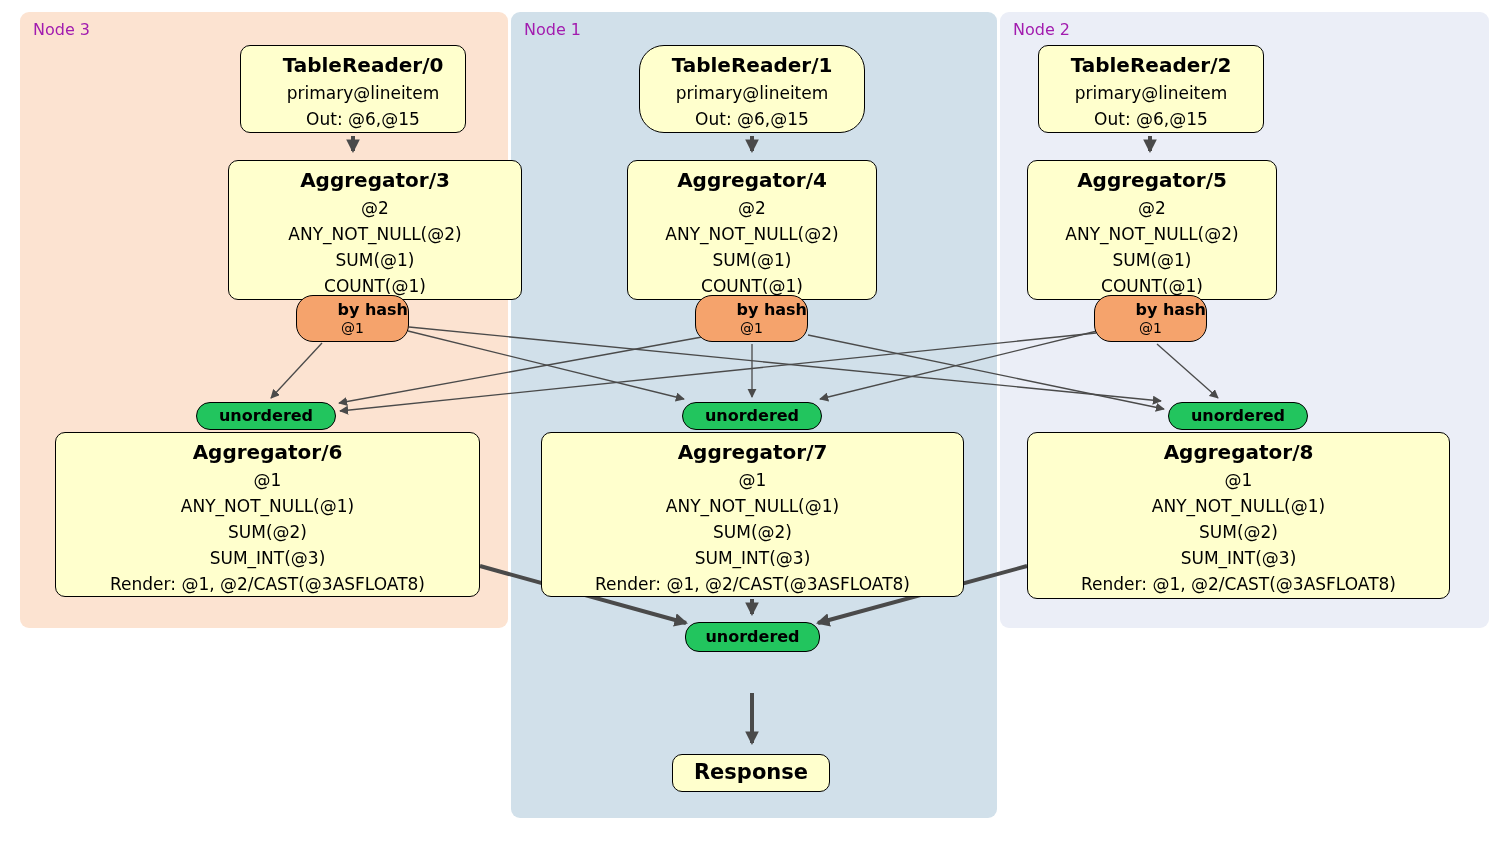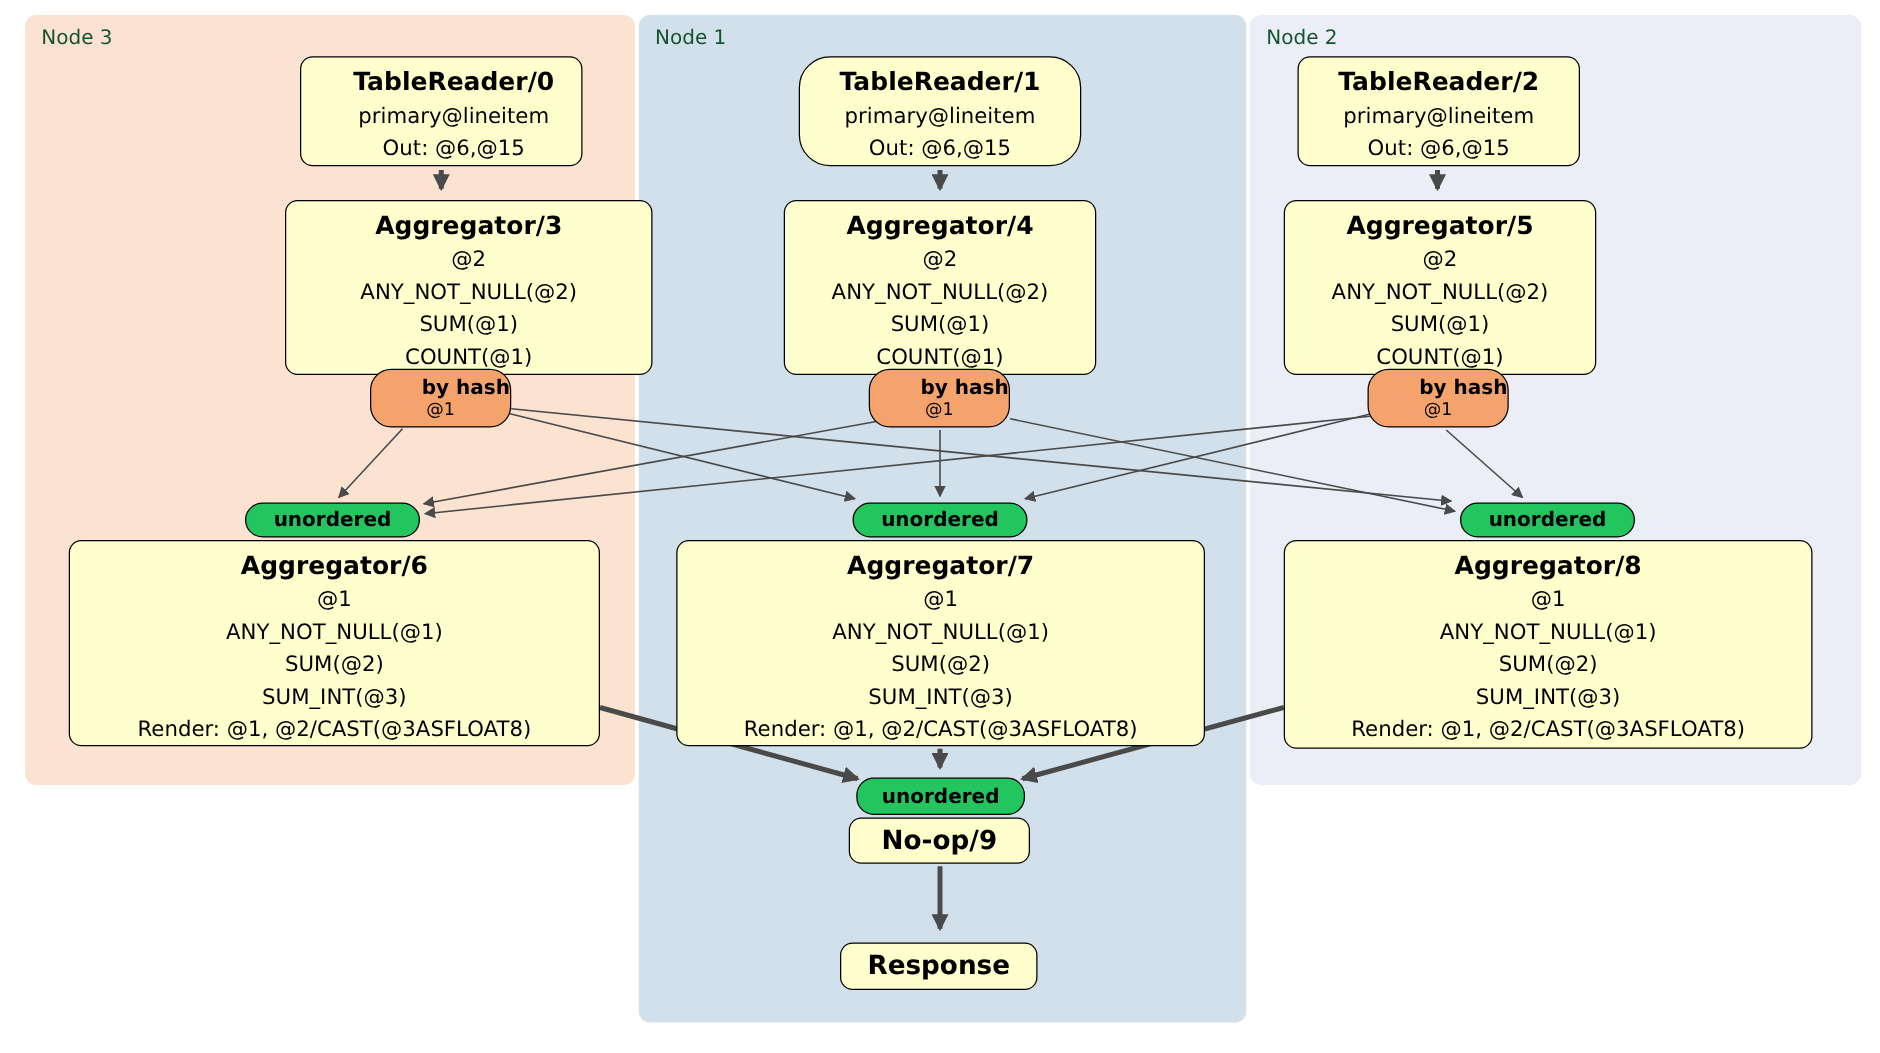--- a/index.html
+++ b/index.html
@@ -1,21 +1,21 @@
 <!DOCTYPE html>
 <html><head>
 <meta charset="utf-8">
 <style>
   html,body{margin:0;padding:0;background:#ffffff;}
   body{font-family:"DejaVu Sans","Liberation Sans",sans-serif;color:#000;}
   #stage{position:relative;width:1504px;height:842px;background:#ffffff;overflow:hidden;}
 
   
   .region{position:absolute;border-radius:9px;}
-  .region-label{position:absolute;left:13px;top:8px;font-size:16px;color:#14532d;}
+  .region-label{position:absolute;left:13px;top:8px;font-size:16px;color:#a21caf;}
   #region-node3{left:20px;top:12px;width:488px;height:616px;background:#fce3d1;}
   #region-node1{left:511px;top:12px;width:486px;height:806px;background:#d1e0ea;}
   #region-node2{left:1000px;top:12px;width:489px;height:616px;background:#ebeef7;}
 
   
   #edges{position:absolute;left:0;top:0;width:1504px;height:842px;z-index:2;}
   .edge-thin{stroke:#4a4a4a;stroke-width:1.3;fill:none;}
   .edge-thick{stroke:#4a4a4a;stroke-width:4;fill:none;}
 
   
@@ -162,20 +162,17 @@
     <div class="box-line">@1</div>
     <div class="box-line">ANY_NOT_NULL(@1)</div>
     <div class="box-line">SUM(@2)</div>
     <div class="box-line">SUM_INT(@3)</div>
     <div class="box-line">Render: @1, @2/CAST(@3ASFLOAT8)</div>
   </div>
 
   <div class="oval oval-stream" style="left:685px;top:622px;width:135px;height:30px;">
     <div class="oval-label" style="line-height:28px;">unordered</div>
   </div>
-  <div class="box" style="left:679px;top:654px;width:145px;height:37px;padding-top:3px;">
-    <div class="box-title-only">No-op/9</div>
-  </div>
   <div class="box" style="left:672px;top:754px;width:158px;height:38px;padding-top:3px;">
     <div class="box-title-only">Response</div>
   </div>
 
 </div>
 
 </body></html>

